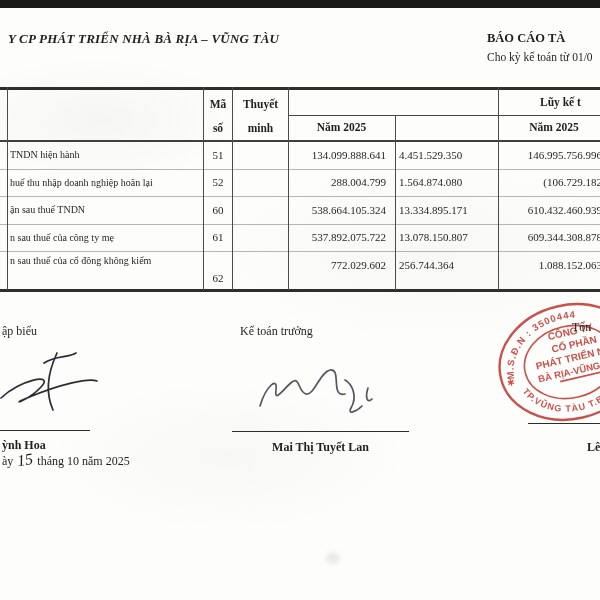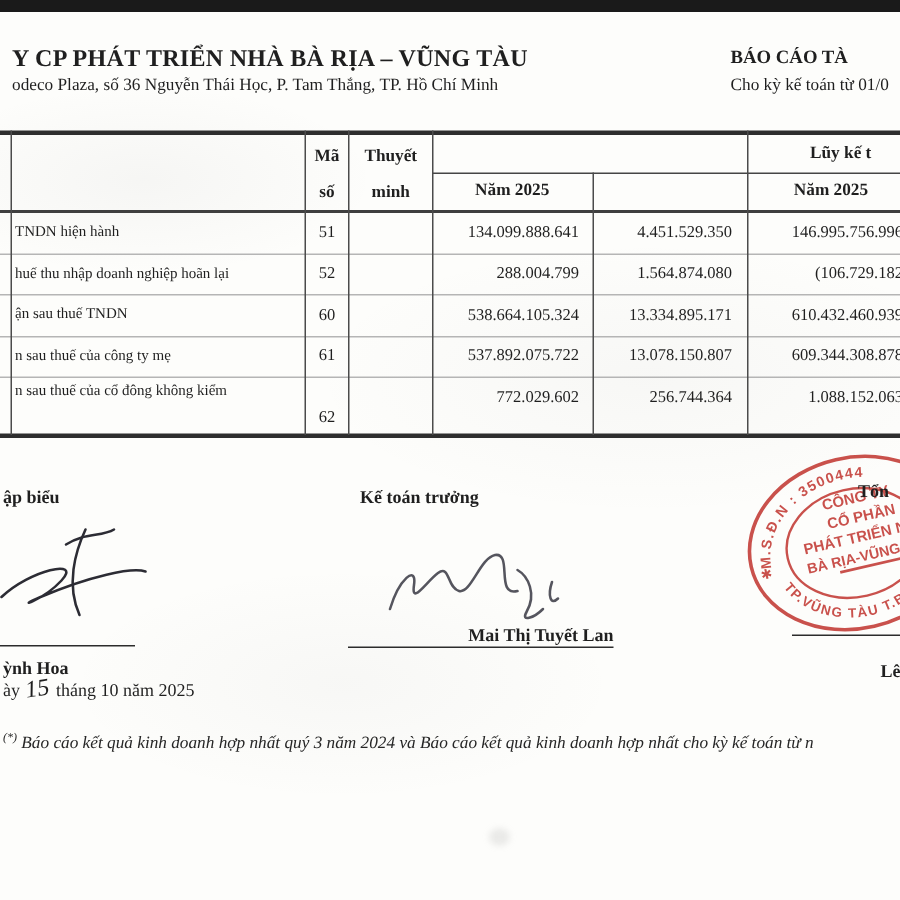--- a/index.html
+++ b/index.html
@@ -9,58 +9,57 @@
   .b{font-weight:normal;}
   .nowrap{white-space:nowrap;}
   
   .topbar{left:0;top:0;width:600px;height:8px;background:#1a1a1a;}
   
   .texture{inset:0;pointer-events:none;background:
      radial-gradient(ellipse 220px 90px at 16% 20%, rgba(110,110,110,0.05), transparent 70%),
      radial-gradient(ellipse 320px 130px at 72% 42%, rgba(110,110,110,0.04), transparent 70%),
      radial-gradient(ellipse 260px 110px at 38% 76%, rgba(110,110,110,0.04), transparent 70%);}
   
-  .company{left:8px;top:31px;font-size:16px;font-weight:bold;letter-spacing:.2px;}
+  .company{left:8px;top:31px;font-size:13px;font-weight:bold;letter-spacing:.2px;font-style:italic;}
   .address{left:8px;top:51px;font-size:11.5px;}
   .rpt-title{left:487px;top:31px;font-size:12.5px;font-weight:bold;}
   .rpt-period{left:487px;top:51px;font-size:11.5px;}
   
   .hline{background:#b5b5b5;height:1px;left:0;width:600px;}
   .thick{background:#2e2e2e;}
   .vline{width:1px;background:#4b4b4b;top:87px;height:203px;}
   
   .th{font-size:11.5px;font-weight:bold;text-align:center;}
   .cell-label{left:10px;width:192px;font-size:10px;}
   .cell-code{left:204px;width:28px;text-align:center;font-size:11px;}
   .cell-v1{left:296px;width:90px;text-align:right;font-size:11px;}
-  .cell-v2{left:399px;width:89px;text-align:right;font-size:11px;}
+  .cell-v2{left:399px;width:89px;font-size:11px;}
   .cell-v3{left:502px;width:100px;text-align:right;font-size:11px;}
   
-  .sig-title{font-size:12px;font-weight:bold;}
+  .sig-title{font-size:12px;font-weight:normal;}
   .sig-line{height:1px;background:#2c2c2c;}
   .sig-name{font-size:12px;font-weight:bold;}
   .date-line{left:2px;top:451px;font-size:12px;}
   .hand-day{display:inline-block;font-style:italic;font-size:16px;transform:rotate(-9deg);margin:0 4px;}
   .sup{vertical-align:super;font-size:8px;}
   
   .footnote{font-size:11.5px;font-style:italic;color:#262626;}
   .smudge{left:326px;top:552px;width:14px;height:12px;border-radius:50%;
           background:rgba(150,150,150,0.18);filter:blur(2px);}
   svg{overflow:visible;}
 </style>
 </head>
 <body>
 
 <div class="page">
 
   <div class="abs topbar"></div>
   <div class="abs texture"></div>
 
   <div class="abs company nowrap">Y CP PHÁT TRIỂN NHÀ BÀ RỊA – VŨNG TÀU</div>
-  <div class="abs address nowrap">odeco Plaza, số 36 Nguyễn Thái Học, P. Tam Thắng, TP. Hồ Chí Minh</div>
   <div class="abs rpt-title nowrap">BÁO CÁO TÀ</div>
   <div class="abs rpt-period nowrap">Cho kỳ kế toán từ 01/0</div>
 
   <div class="abs hline thick" style="top:87px;height:3px"></div>
   <div class="abs" style="left:288px;top:115px;width:312px;height:1px;background:#454545"></div>
   <div class="abs hline" style="top:140px;height:2px;background:#3f3f3f"></div>
   <div class="abs hline" style="top:169px"></div>
   <div class="abs hline" style="top:196px"></div>
   <div class="abs hline" style="top:224px"></div>
   <div class="abs hline" style="top:251px"></div>
@@ -161,26 +160,22 @@
       <path d="M93 24 C 100 28, 106 40, 99 52 C 95 59, 104 56, 110 50"></path>
       <path d="M116 32 C 113 41, 115 48, 120 43"></path>
     </g>
   </svg>
 
   <div class="abs sig-line" style="left:0;top:430px;width:90px"></div>
   <div class="abs sig-line" style="left:232px;top:431px;width:177px"></div>
   <div class="abs sig-line" style="left:528px;top:423px;width:72px"></div>
 
   <div class="abs sig-name nowrap" style="left:2px;top:438px">ỳnh Hoa</div>
-  <div class="abs sig-name nowrap" style="left:232px;top:416px;width:177px;text-align:right">Mai Thị Tuyết Lan</div>
+  <div class="abs sig-name nowrap" style="left:232px;top:440px;width:177px;text-align:center">Mai Thị Tuyết Lan</div>
   <div class="abs sig-name nowrap" style="left:587px;top:440px">Lê</div>
 
   <div class="abs date-line nowrap">
     <span>ày</span><span class="hand-day">15</span><span>tháng 10 năm 2025</span>
   </div>
 
-  <div class="abs footnote nowrap" style="left:2px;top:487px">
-    <span class="sup">(*)</span>
-    <span>Báo cáo kết quả kinh doanh hợp nhất quý 3 năm 2024 và Báo cáo kết quả kinh doanh hợp nhất cho kỳ kế toán từ n</span>
-  </div>
 
   <div class="abs smudge"></div>
 </div>
 
 </body></html>

